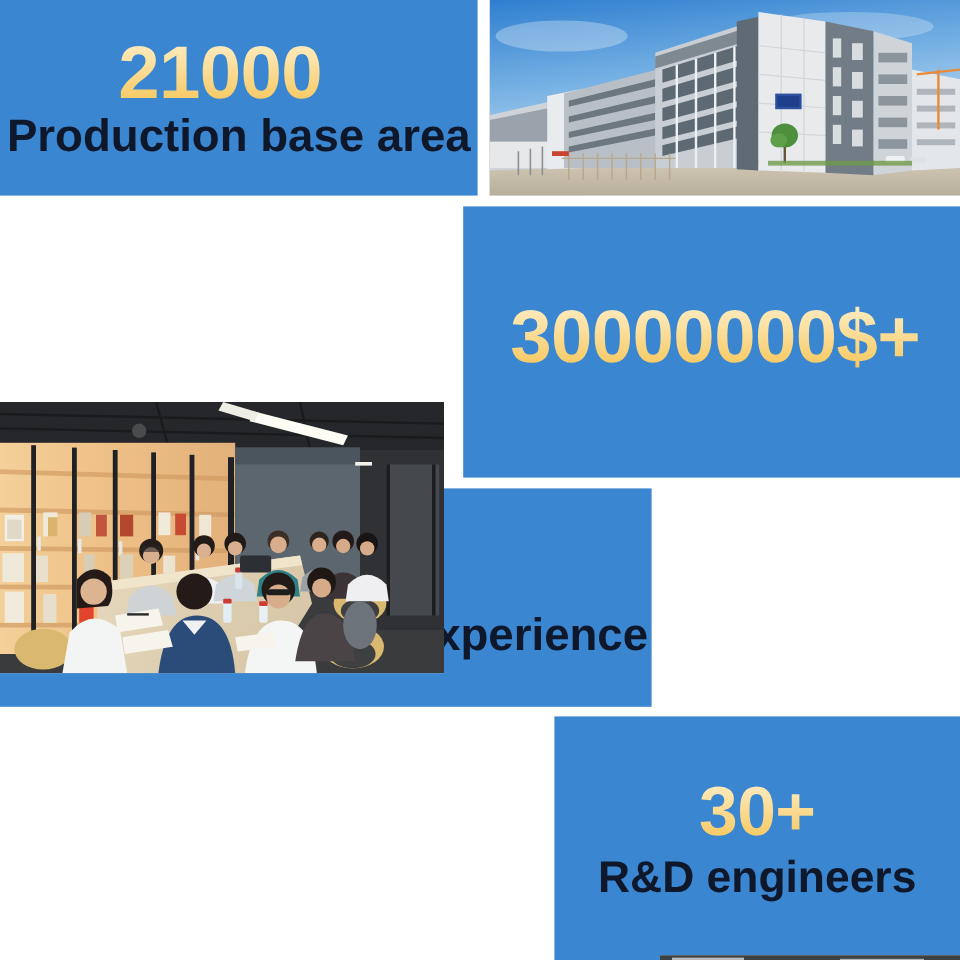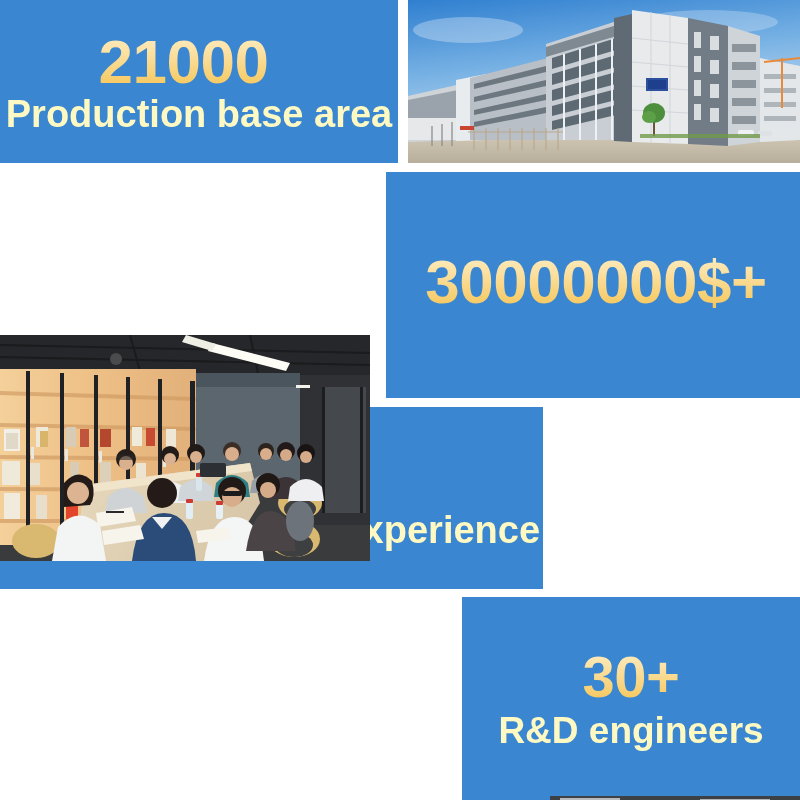--- a/index.html
+++ b/index.html
@@ -50,21 +50,21 @@
     position: relative;
     top: -0.12em;
     display: inline-block;
   }
   .stat .sup sup {
     font-size: 0.62em;
     top: -0.62em;
     position: relative;
   }
   .stat .cap {
-    color: #fef9c3;
+    color: #0f172a;
     font-weight: bold;
     white-space: nowrap;
   }
 
   
   #p1 { left: 0; top: 0; width: 398px; height: 163px; }
   #p1 .num { font-size: 62px; margin-bottom: 2px; }
   #p1 .cap { font-size: 38px; }
 
   

